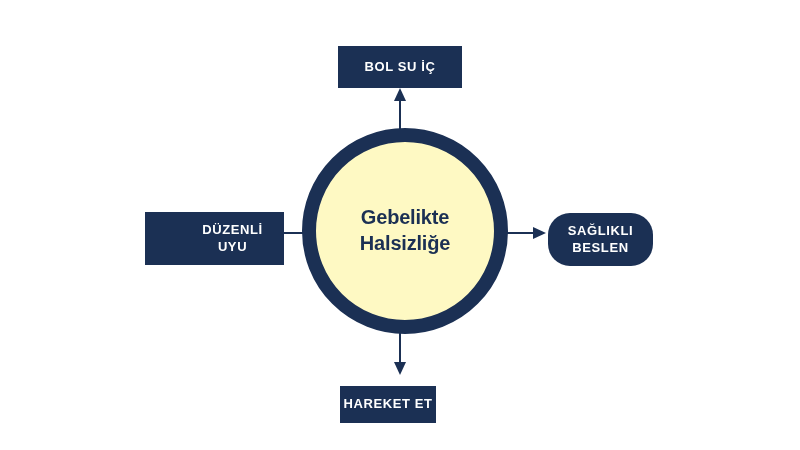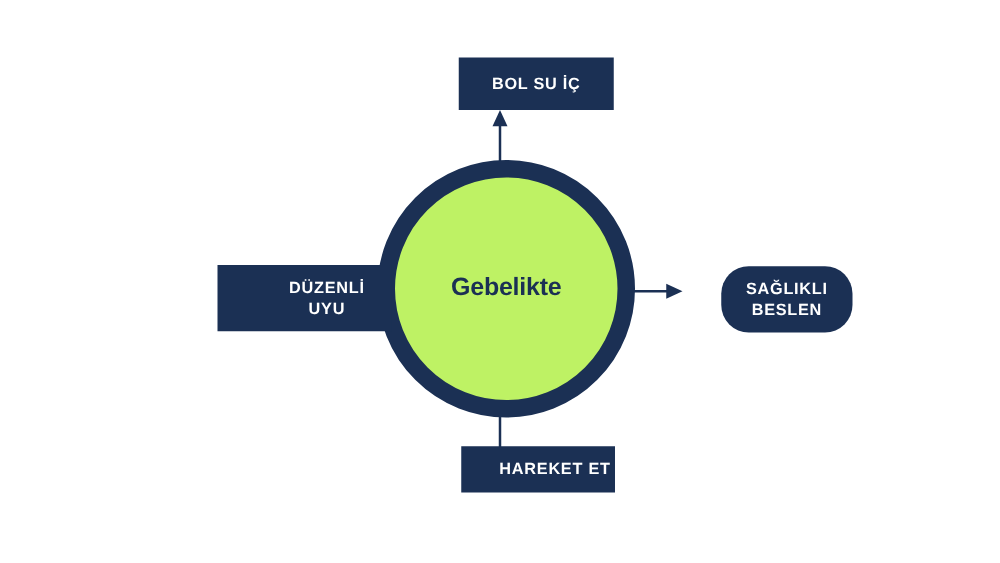--- a/index.html
+++ b/index.html
@@ -21,21 +21,21 @@
   
   .center-circle {
     position: absolute;
     left: 302px;
     top: 128px;
     width: 206px;
     height: 206px;
     box-sizing: border-box;
     border: 14px solid #1b3054;
     border-radius: 50%;
-    background: #bef264;
+    background: #fef9c3;
     display: flex;
     align-items: center;
     justify-content: center;
     z-index: 3;
   }
   .center-text {
     text-align: center;
     color: #1b3054;
     font-weight: bold;
     font-size: 20px;
@@ -55,27 +55,26 @@
     color: #ffffff;
     font-weight: bold;
     display: flex;
     align-items: center;
     justify-content: center;
     text-align: center;
     z-index: 4;
     font-size: 13px;
     letter-spacing: 0.6px;
     line-height: 1.25;
-    margin-left: 29px;
   }
   .label-box .line { display: block; white-space: nowrap; }
 
   .box-top    { left: 338px; top: 46px;  width: 124px; height: 42px; }
   .box-right  { left: 548px; top: 213px; width: 105px; height: 53px; border-radius: 22px; }
-  .box-bottom { left: 340px; top: 357px; width: 96px; height: 37px; padding-left: 27px; }
+  .box-bottom { left: 340px; top: 386px; width: 96px; height: 37px; }
   .box-left   { left: 145px; top: 212px; width: 103px; height: 53px; padding-left: 36px; }
 
   
   .arrow-svg {
     position: absolute;
     left: 0;
     top: 0;
     width: 800px;
     height: 450px;
     z-index: 2;
@@ -106,20 +105,21 @@
 
     <g>
       <line x1="307" y1="233" x2="272" y2="233" stroke="#1b3054" stroke-width="2"></line>
       <polygon points="260,233 273,227 273,239" fill="#1b3054"></polygon>
     </g>
   </svg>
 
   <div class="center-circle">
     <div class="center-text">
       <span class="line">Gebelikte</span>
+      <span class="line">Halsizliğe</span>
     </div>
   </div>
 
   <div class="label-box box-top">
     <div>
       <span class="line">BOL SU İÇ</span>
     </div>
   </div>
 
   <div class="label-box box-right">

